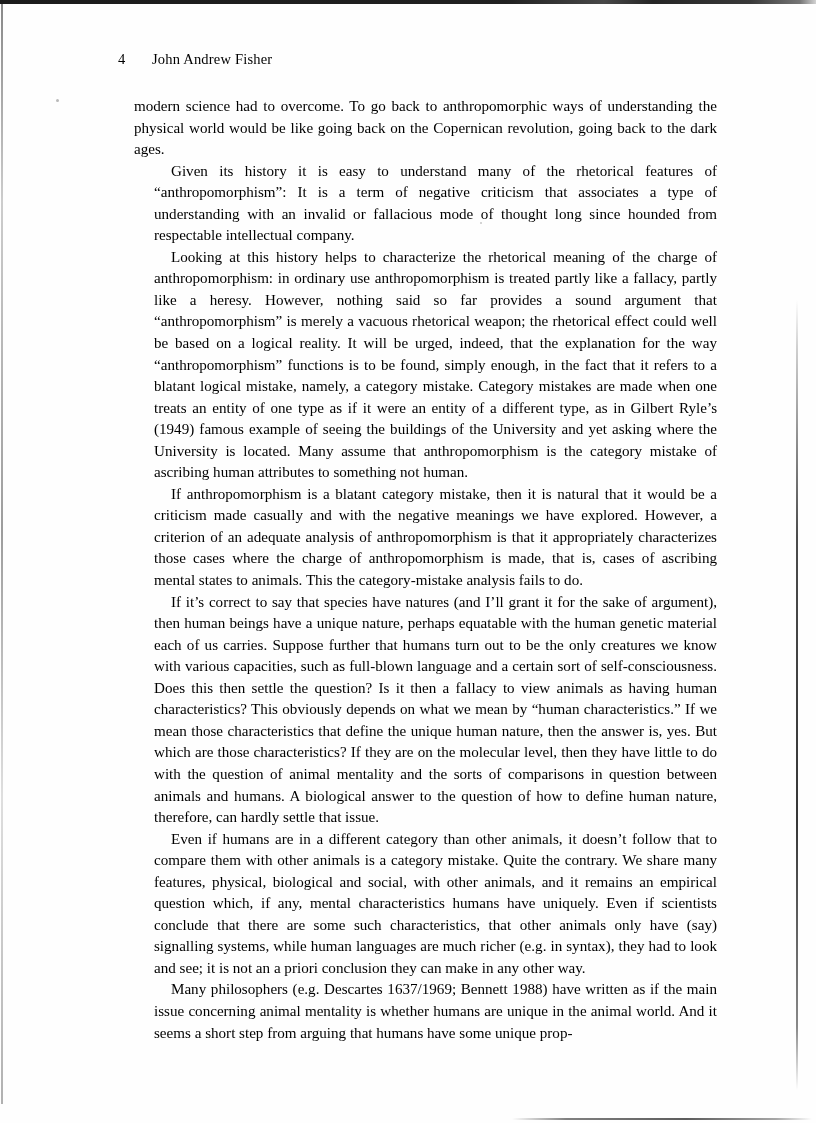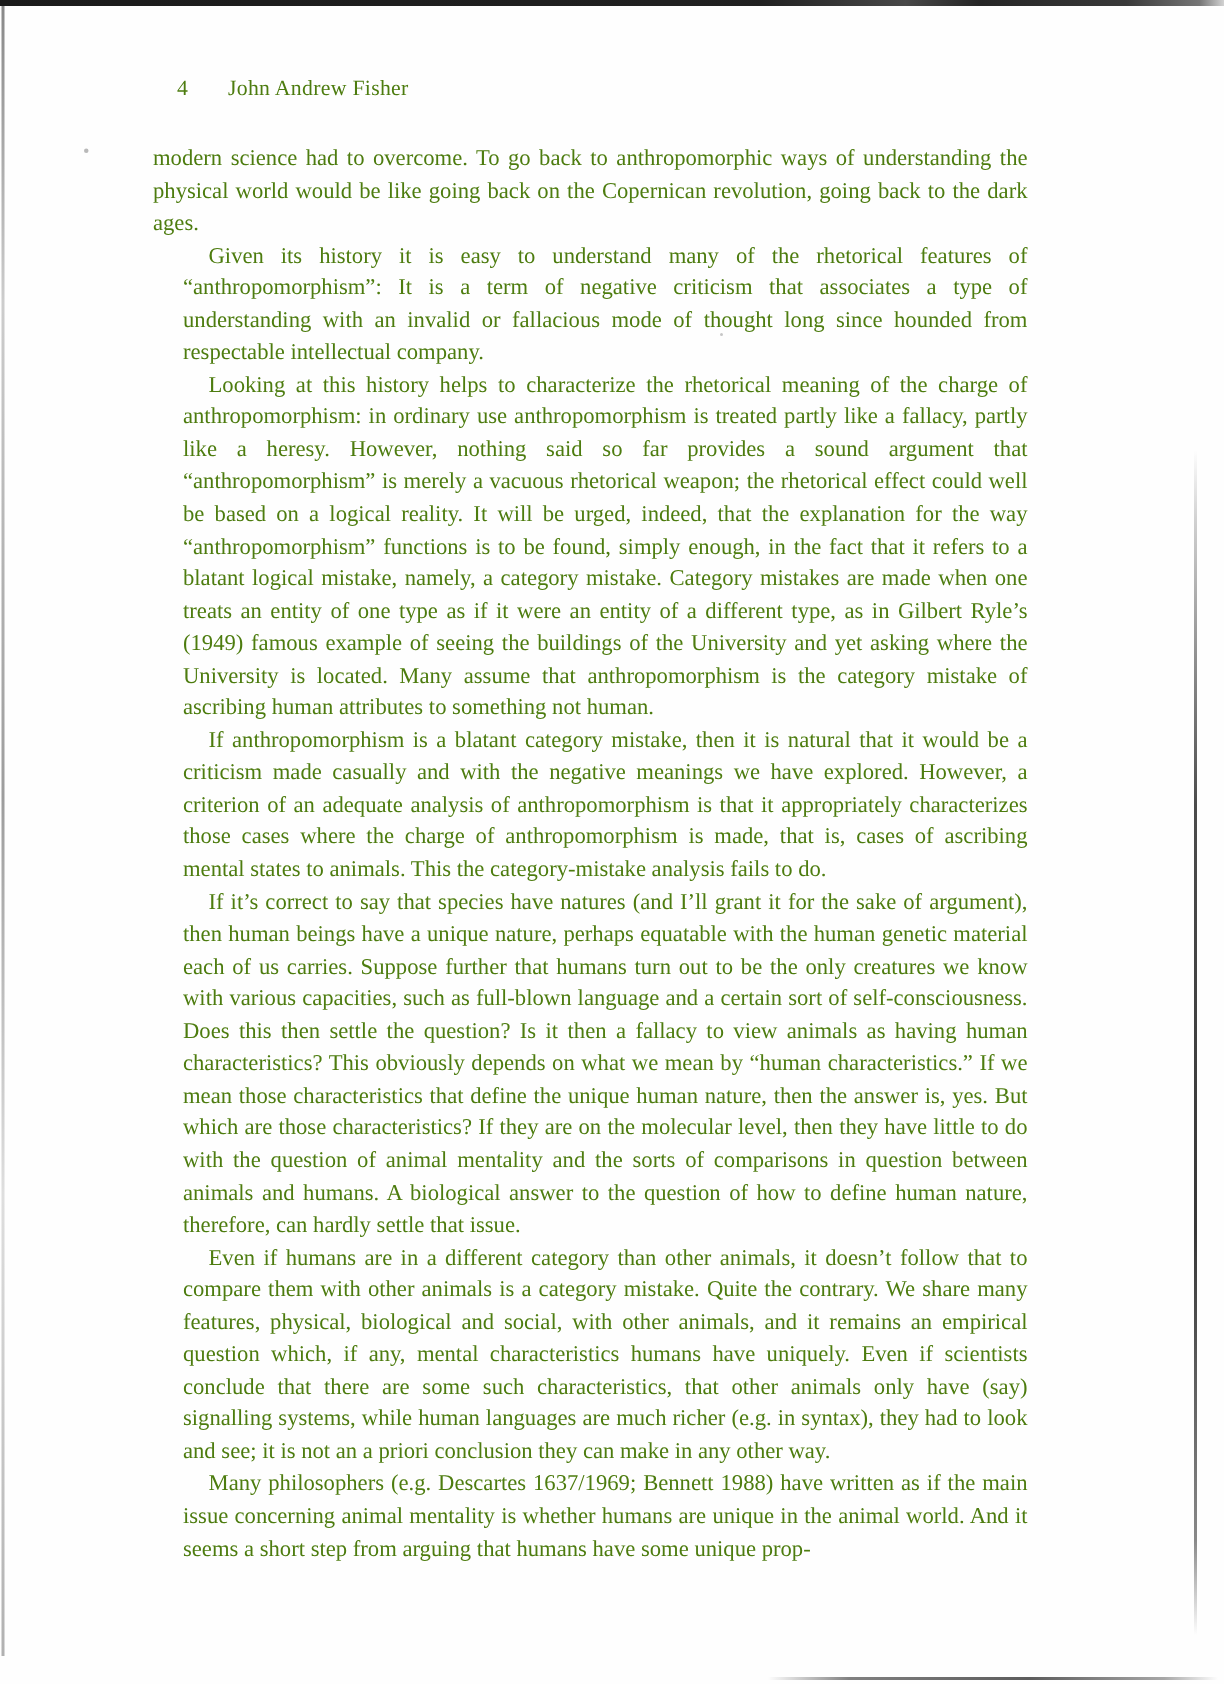--- a/index.html
+++ b/index.html
@@ -8,21 +8,21 @@
     background: #ffffff;
   }
 
   .page {
     position: relative;
     width: 816px;
     height: 1123px;
     background: #fefefe;
     overflow: hidden;
     font-family: "Liberation Serif", "DejaVu Serif", serif;
-    color: #4d7c0f;
+    color: #000000;
   }
 
   
   .scan-edge-top {
     position: absolute;
     top: 0;
     left: 0;
     width: 100%;
     height: 4px;
     background: linear-gradient(to right,
@@ -91,21 +91,21 @@
     display: inline-block;
     min-width: 34px;
   }
   .running-title {
     display: inline-block;
   }
 
   
   .text-block {
     position: absolute;
-    left: 102px;
+    left: 134px;
     top: 96px;
     width: 583px;
     font-size: 15.1px;
     line-height: 21.55px;
     text-align: justify;
     text-justify: inter-word;
   }
 
   .para {
     margin: 0;

